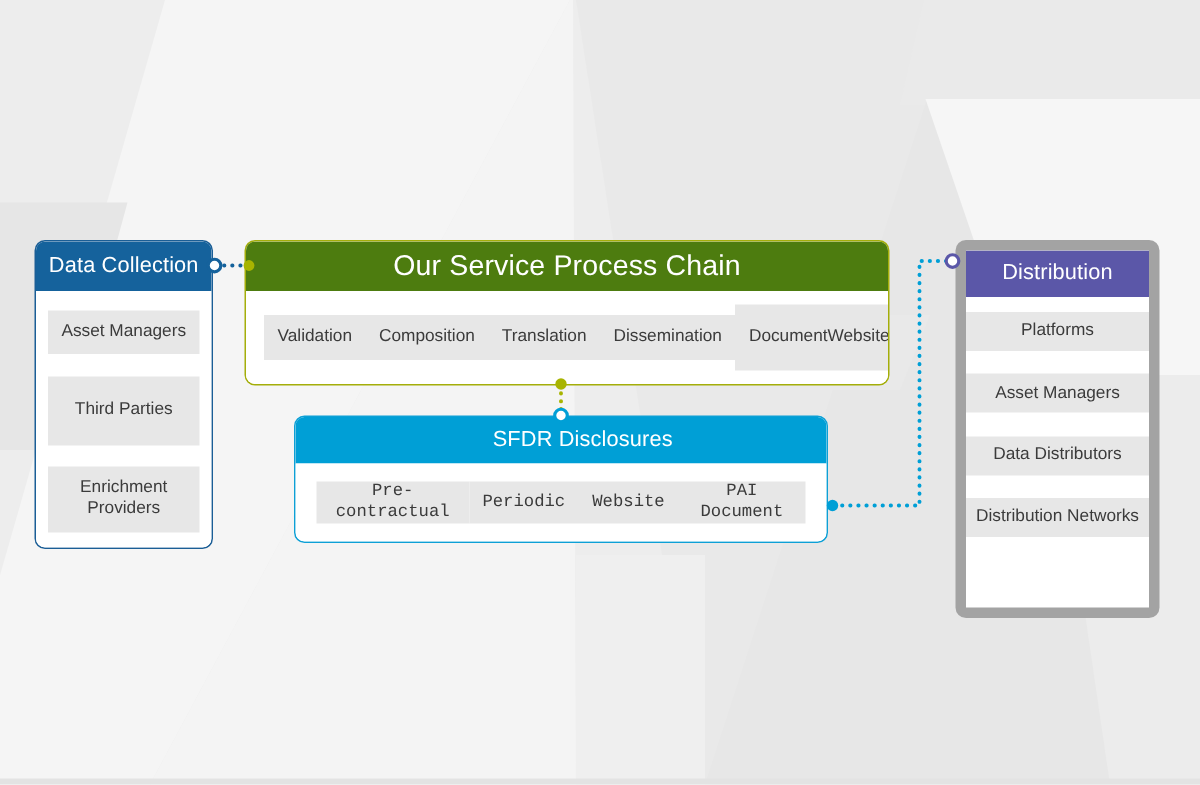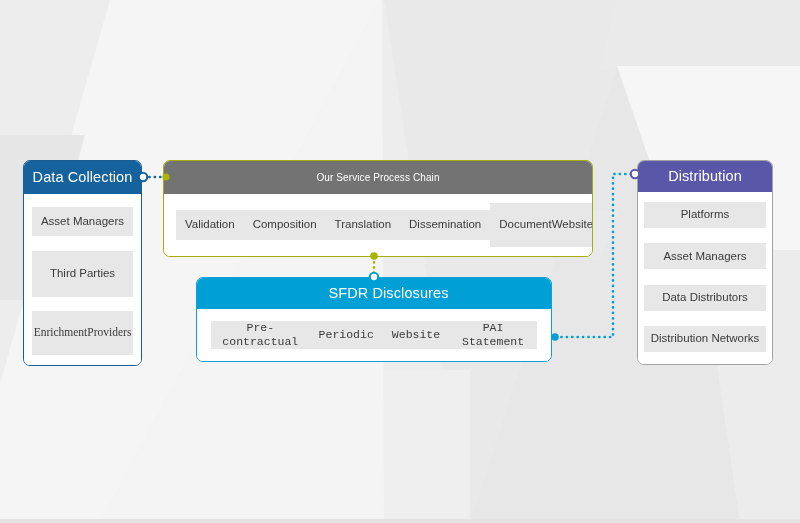--- a/index.html
+++ b/index.html
@@ -107,22 +107,22 @@
   #panel-process-chain {
     left: 163px;
     top: 160px;
     width: 430px;
     height: 97px;
     border: 1px solid #A4AE0A;
   }
   #panel-process-chain .panel-header {
     height: 33px;
     line-height: 33px;
-    background: #737373;
-    font-size: 10px;
+    background: #4d7c0f;
+    font-size: 19px;
   }
   #panel-process-chain .panel-body {
     height: 62px;
     padding: 4px 12px;
     justify-content: space-between;
   }
   #panel-process-chain .tag {
     font-size: 11.5px;
     height: 30px;
     padding: 0 9px;
@@ -157,22 +157,22 @@
     height: 28px;
     padding: 0 9px;
     font-family: Liberation Mono, monospace;
   }
 
   
   #panel-distribution {
     left: 637px;
     top: 160px;
     width: 136px;
-    height: 205px;
-    border: 1px solid #a3a3a3;
+    height: 252px;
+    border: 7px solid #a3a3a3;
   }
   #panel-distribution .panel-header {
     height: 31px;
     line-height: 31px;
     background: #5B57A8;
     font-size: 14.5px;
   }
   #panel-distribution .panel-body {
     height: 172px;
     padding: 10px 7px 12px 7px;
@@ -212,21 +212,21 @@
     <polygon points="384,370 470,370 470,523 384,523" fill="#efefef"></polygon>
     <rect x="0" y="519" width="800" height="4" fill="#e3e3e3"></rect>
   </svg>
 
   <div class="panel panel-col" id="panel-data-collection">
     <div class="panel-header">Data Collection</div>
     <div class="panel-body">
       <div class="tag t1">Asset Managers</div>
       <div class="tag t2">Third Parties</div>
       <div class="tag t3">
-        <div style="display:flex;flex-direction:row;line-height:1.18;font-family:Liberation Serif, serif;">
+        <div style="display:flex;flex-direction:column;line-height:1.18;">
           <span>Enrichment</span>
           <span>Providers</span>
         </div>
       </div>
     </div>
   </div>
 
   <div class="panel panel-row" id="panel-process-chain">
     <div class="panel-header">Our Service Process Chain</div>
     <div class="panel-body">
@@ -240,21 +240,21 @@
       </div>
     </div>
   </div>
 
   <div class="panel panel-row" id="panel-sfdr">
     <div class="panel-header">SFDR Disclosures</div>
     <div class="panel-body">
       <div class="tag">Pre-contractual</div>
       <div class="tag">Periodic</div>
       <div class="tag">Website</div>
-      <div class="tag">PAI Statement</div>
+      <div class="tag">PAI Document</div>
     </div>
   </div>
 
   <div class="panel panel-col" id="panel-distribution">
     <div class="panel-header">Distribution</div>
     <div class="panel-body">
       <div class="tag">Platforms</div>
       <div class="tag">Asset Managers</div>
       <div class="tag">Data Distributors</div>
       <div class="tag">Distribution Networks</div>

